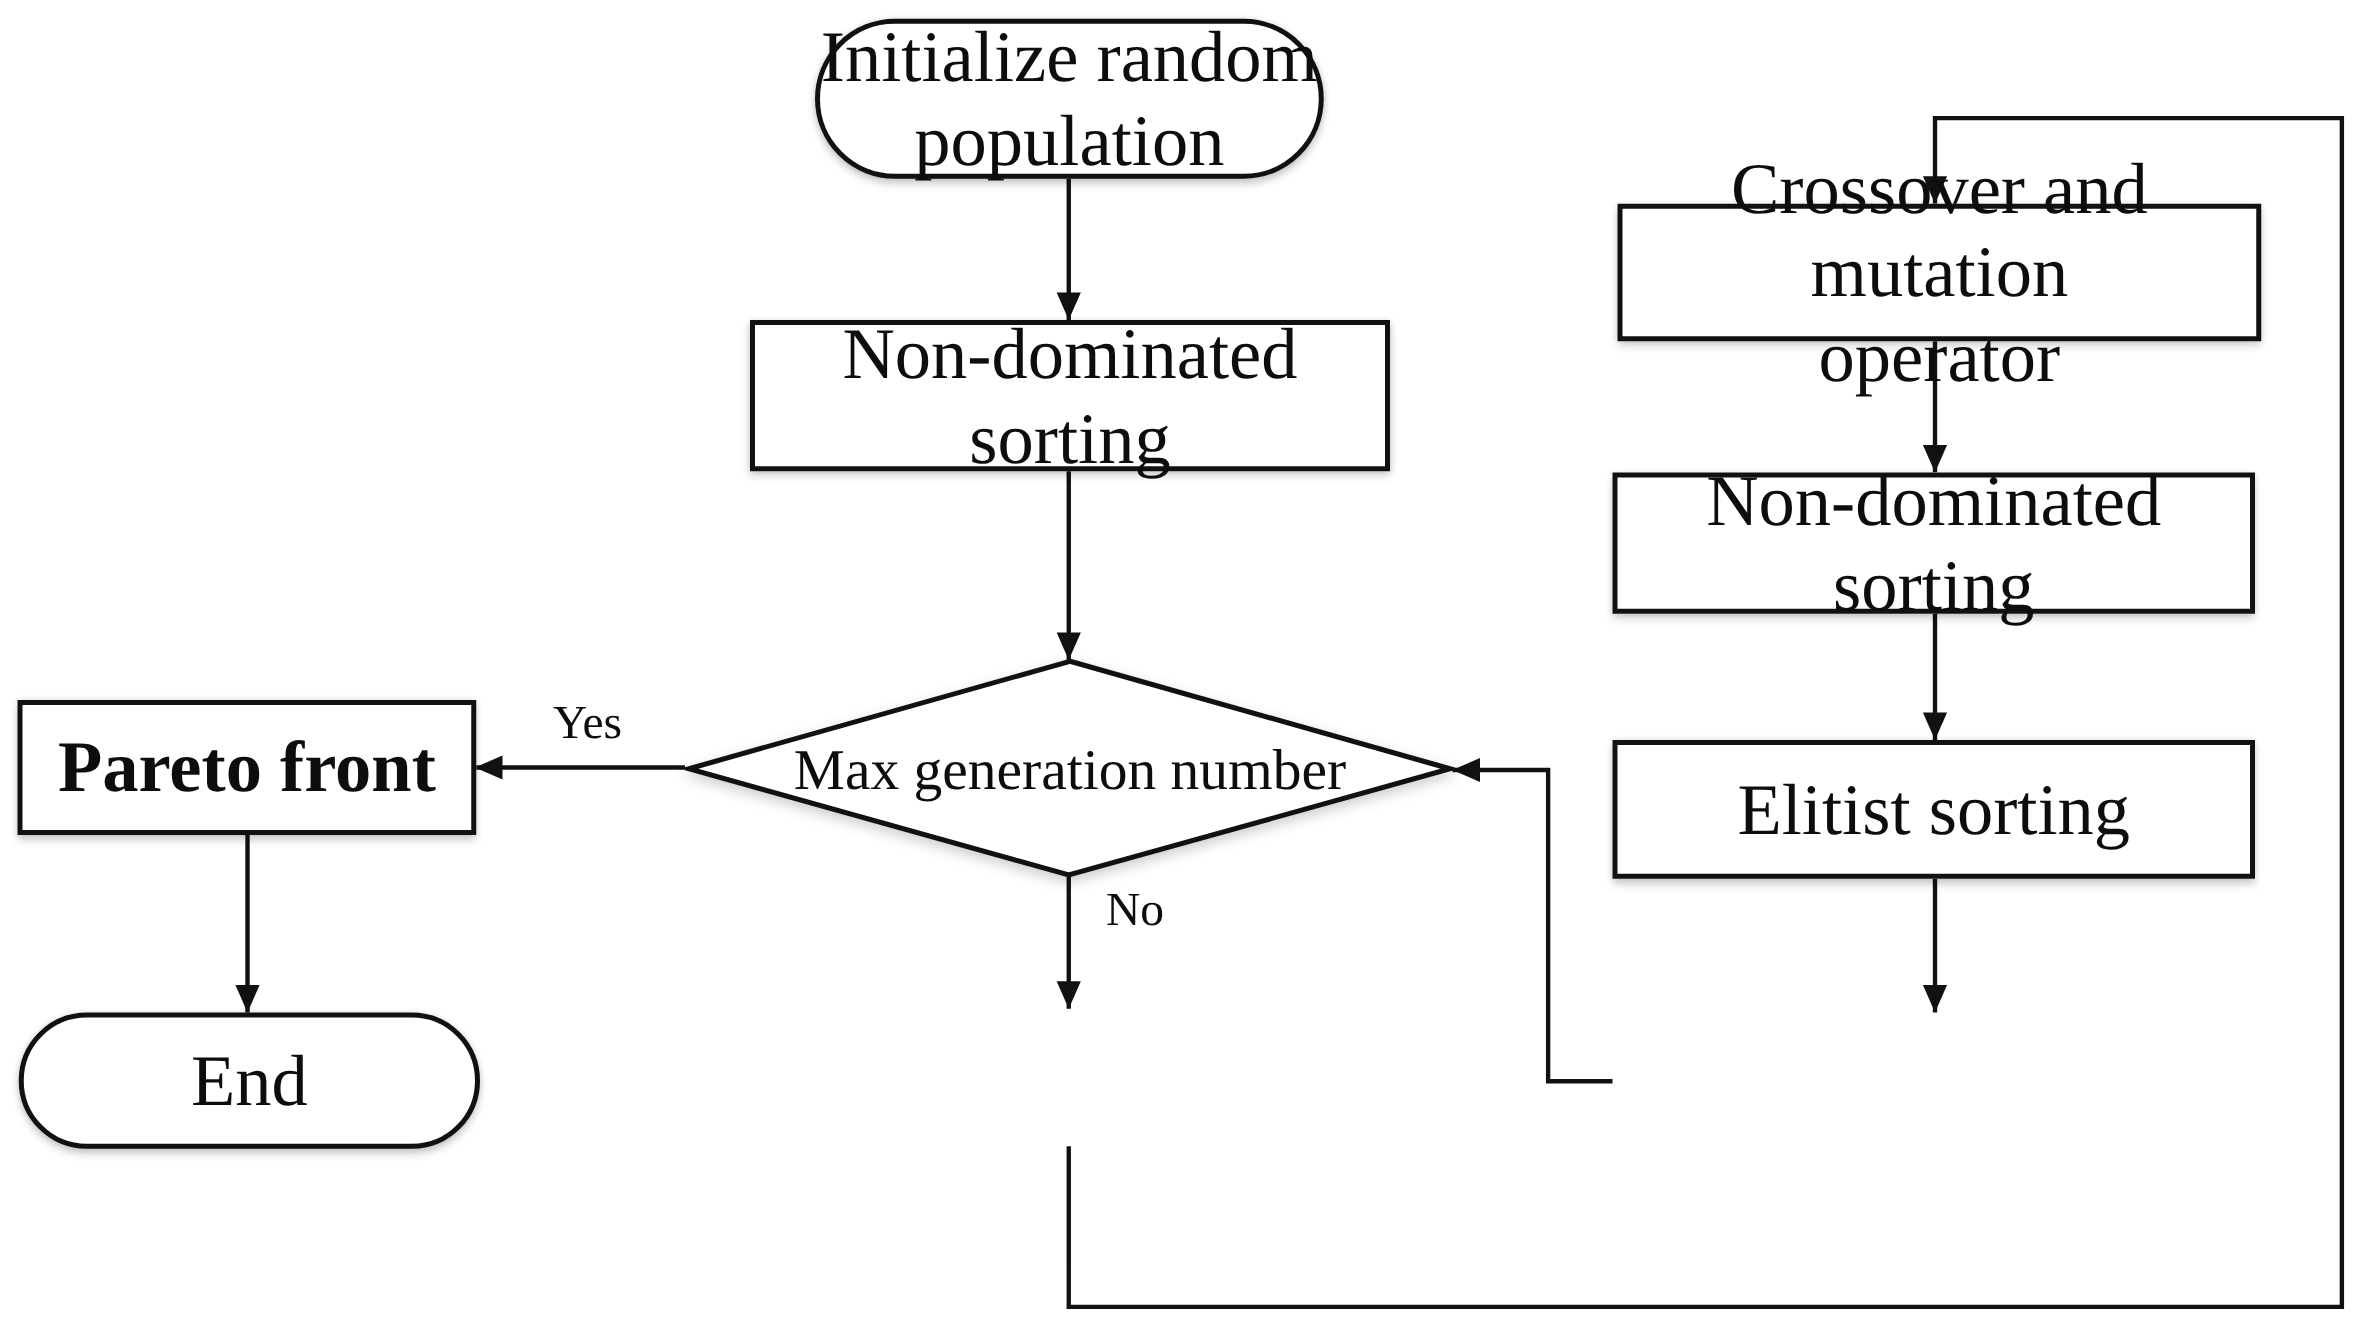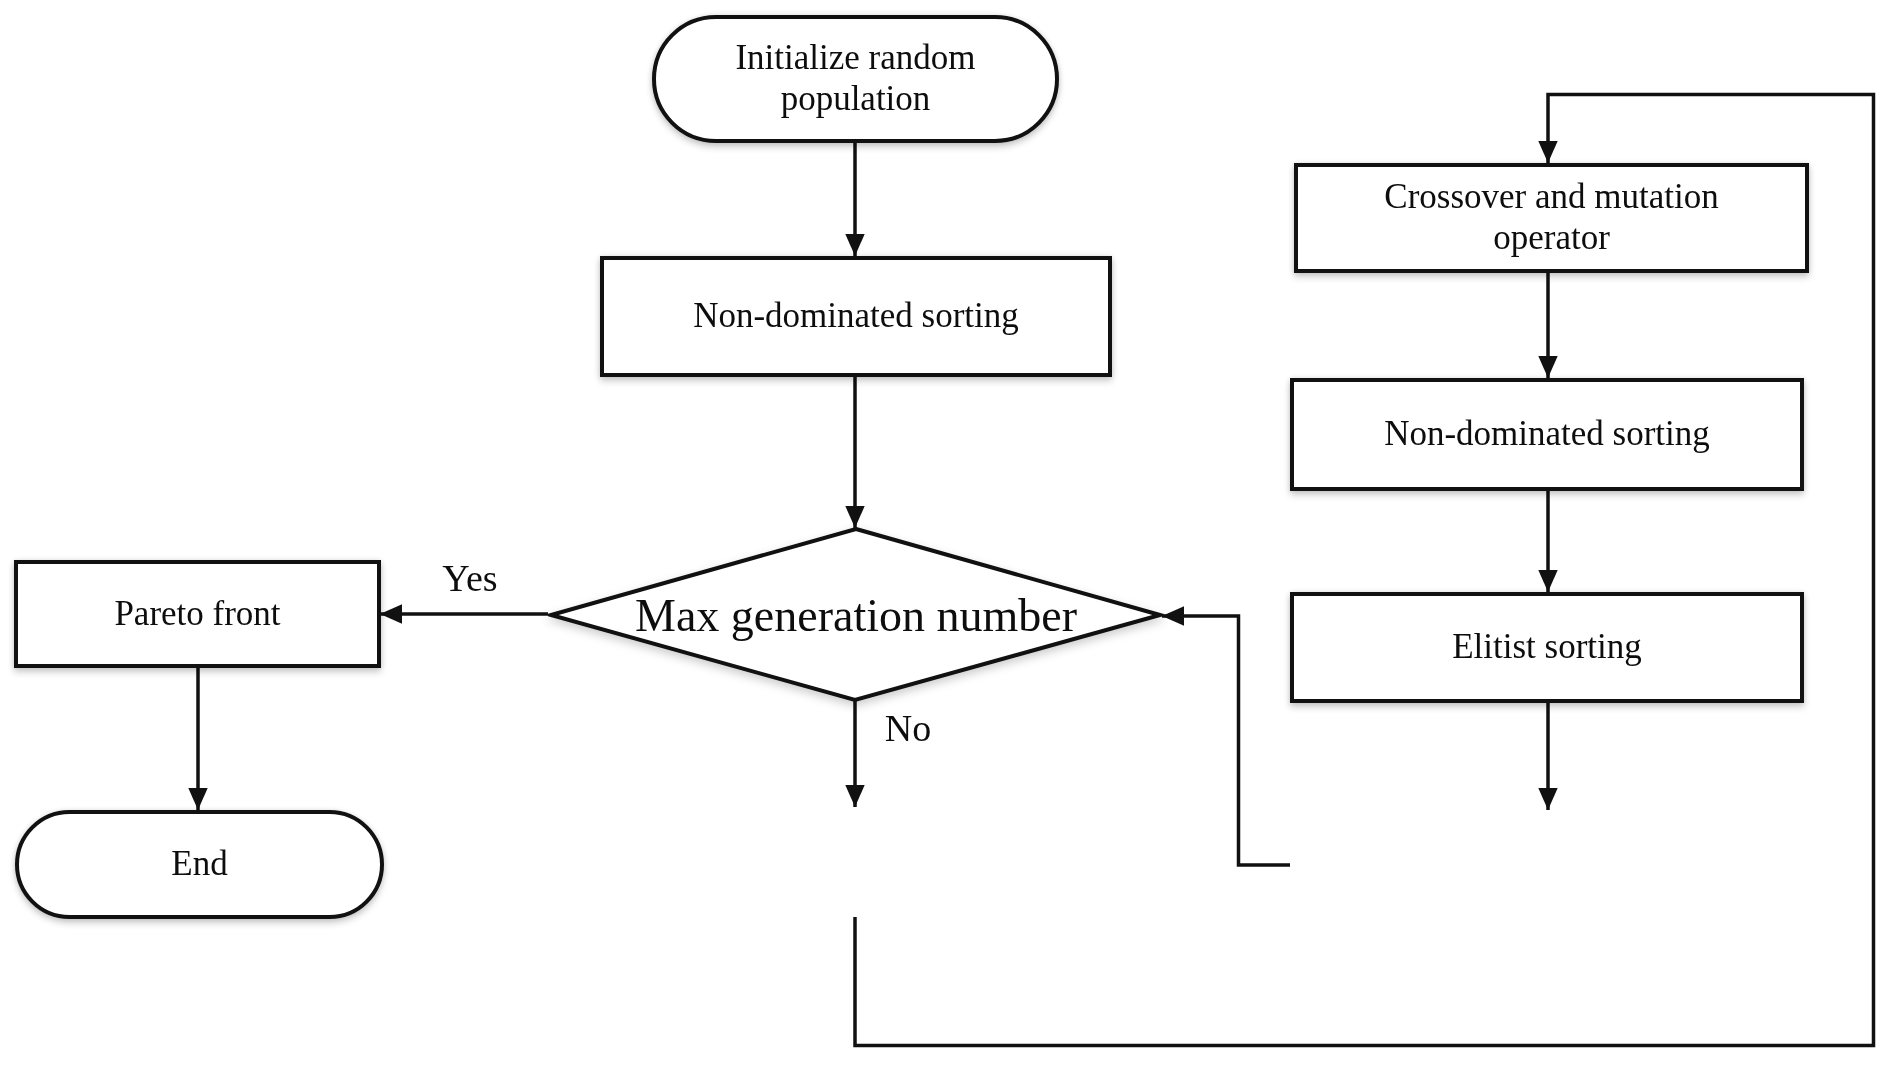--- a/index.html
+++ b/index.html
@@ -24,21 +24,21 @@
   .node {
     position: absolute;
     box-sizing: border-box;
     background: #ffffff;
     border: 4px solid #111111;
     display: flex;
     flex-direction: column;
     align-items: center;
     justify-content: center;
     text-align: center;
-    font-size: 35px;
+    font-size: 58px;
     line-height: 1.16;
     box-shadow: 0 4px 7px rgba(0,0,0,0.20), 0 0 5px rgba(0,0,0,0.10);
   }
   .terminator { border-radius: 999px; }
   .diamond-wrap {
     position: absolute;
     box-sizing: border-box;
     display: flex;
     align-items: center;
     justify-content: center;
@@ -97,21 +97,21 @@
     <span>Non-dominated sorting</span>
   </div>
 
   <div class="diamond-wrap" style="left:548px; top:527px; width:616px; height:176px;">
     <svg width="616" height="176" viewBox="0 0 616 176">
       <polygon points="308,2 612,88 307,173 3,88" fill="#ffffff" stroke="#111111" stroke-width="4"></polygon>
     </svg>
     <span class="diamond-label">Max generation number</span>
   </div>
 
-  <div class="node" style="left:14px; top:560px; width:367px; height:108px;">
+  <div class="node" style="left:14px; top:560px; width:367px; height:108px;font-weight:bold;">
     <span>Pareto front</span>
   </div>
 
   <div class="node terminator" style="left:15px; top:810px; width:369px; height:109px;">
     <span>End</span>
   </div>
 
 
   <div class="node" style="left:1294px; top:163px; width:515px; height:110px;">
     <span>Crossover and mutation</span>

